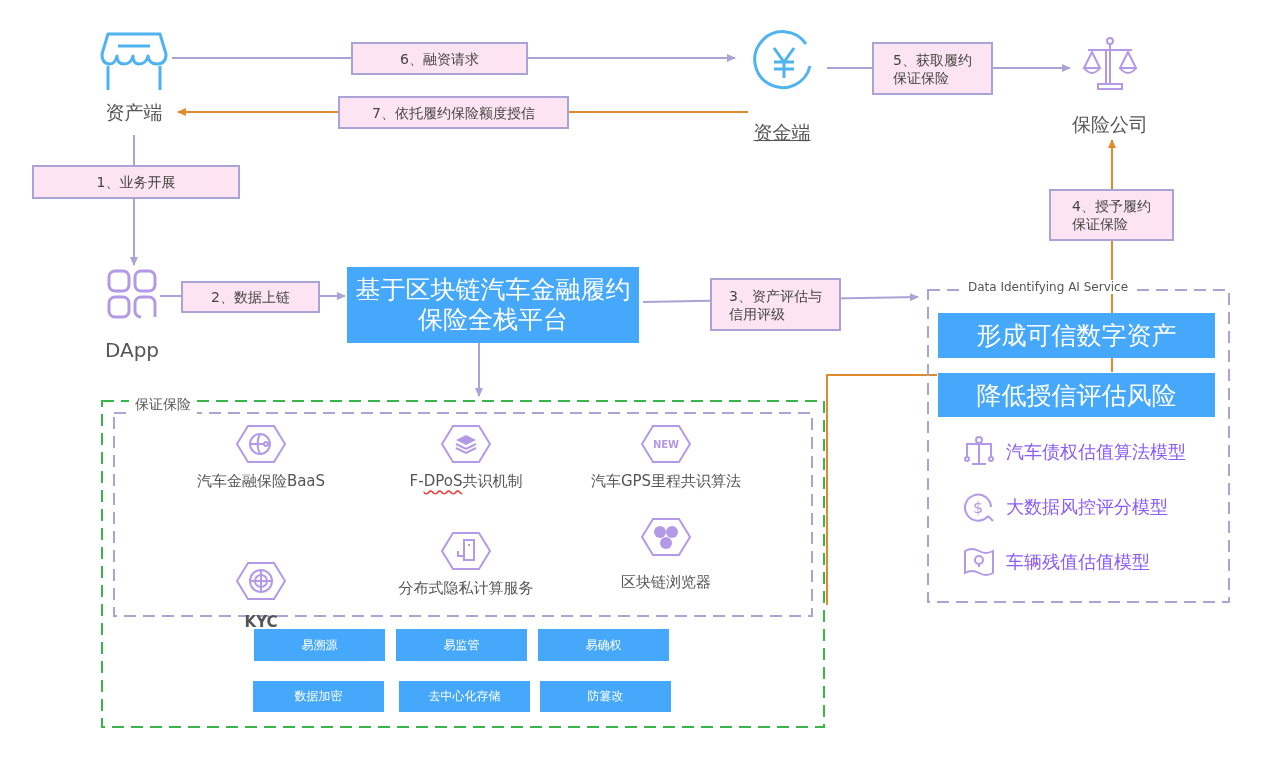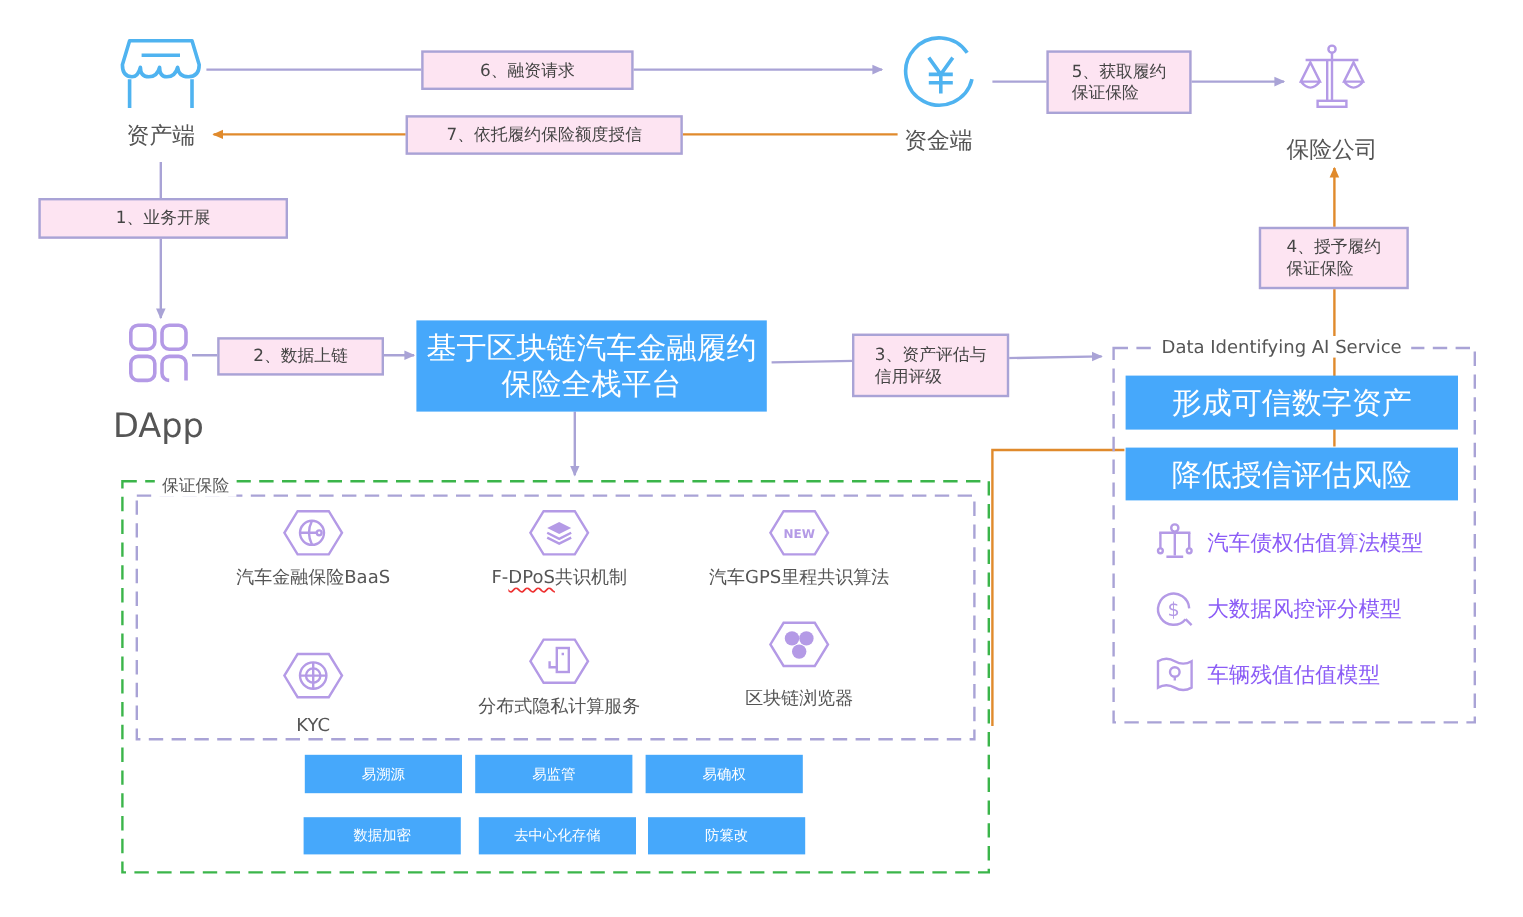--- a/index.html
+++ b/index.html
@@ -15,21 +15,21 @@
           justify-content:center; text-align:center; box-sizing:border-box; }
   .main-blue { font-size:25px; line-height:30px; white-space:pre-line; }
   .ai-blue { font-size:25px; }
   .feat { font-size:12px; }
   .tech { position:absolute; width:200px; text-align:center; }
   .tech .ico { width:52px; height:40px; margin:0 auto; display:block; }
   .tech .lbl { font-size:15px; color:#555; margin-top:8px; }
   .model { position:absolute; display:flex; align-items:center; font-size:18px; color:#8b5cf6; }
   .model svg { width:34px; height:34px; margin-right:10px; }
   .group-title { position:absolute; background:#fff; font-size:14px; color:#555; padding:0 6px; }
-  .ai-title { position:absolute; background:#fff; font-size:15px; color:#555; padding:0 8px; }
+  .ai-title { position:absolute; background:#fff; font-size:12px; color:#555; padding:0 8px; }
   .squiggle { text-decoration: underline wavy #e33; text-underline-offset:3px; }
 </style>
 </head>
 <body>
 
 <svg class="lines" viewBox="0 0 1269 764">
   <defs>
     <marker id="arrP" markerWidth="10" markerHeight="10" refX="8" refY="5" orient="auto" markerUnits="userSpaceOnUse">
       <path d="M0,1 L9,5 L0,9 z" fill="#a9a3d6"></path>
     </marker>
@@ -72,21 +72,21 @@
   </svg>
 </div>
 <div class="node-label" style="left:96px;top:100px;width:76px;">资产端</div>
 
 <div class="abs" style="left:752px;top:30px;width:64px;height:64px;">
   <svg width="64" height="64" viewBox="0 0 64 64">
     <path d="M54,14 A28,28 0 1 0 58,36" fill="none" stroke="#4fb3f0" stroke-width="3"></path>
     <path d="M22,18 L32,32 L42,18 M32,32 L32,48 M22,32 L42,32 M22,39 L42,39" fill="none" stroke="#4fb3f0" stroke-width="3"></path>
   </svg>
 </div>
-<div class="node-label" style="left:742px;top:104px;width:80px;">资金端</div>
+<div class="node-label" style="left:742px;top:120px;width:80px;text-decoration:underline;">资金端</div>
 
 <div class="abs" style="left:1082px;top:36px;width:56px;height:56px;">
   <svg width="56" height="56" viewBox="0 0 56 56">
     <circle cx="28" cy="5" r="3" fill="none" stroke="#b49ae6" stroke-width="2"></circle>
     <line x1="28" y1="8" x2="28" y2="48" stroke="#b49ae6" stroke-width="2"></line>
     <line x1="24" y1="14" x2="24" y2="48" stroke="#b49ae6" stroke-width="2"></line>
     <line x1="6" y1="14" x2="50" y2="14" stroke="#b49ae6" stroke-width="2"></line>
     <path d="M10,16 L2,32 L18,32 Z M2,32 Q10,42 18,32" fill="none" stroke="#b49ae6" stroke-width="2"></path>
     <path d="M46,16 L38,32 L54,32 Z M38,32 Q46,42 54,32" fill="none" stroke="#b49ae6" stroke-width="2"></path>
     <rect x="16" y="48" width="24" height="5" fill="none" stroke="#b49ae6" stroke-width="2"></rect>
@@ -95,21 +95,21 @@
 <div class="node-label" style="left:1060px;top:112px;width:100px;">保险公司</div>
 
 <div class="abs" style="left:106px;top:268px;width:52px;height:52px;">
   <svg width="52" height="52" viewBox="0 0 52 52">
     <rect x="3" y="3" width="20" height="20" rx="6" fill="none" stroke="#b49ae6" stroke-width="3"></rect>
     <rect x="29" y="3" width="20" height="20" rx="6" fill="none" stroke="#b49ae6" stroke-width="3"></rect>
     <rect x="3" y="29" width="20" height="20" rx="6" fill="none" stroke="#b49ae6" stroke-width="3"></rect>
     <path d="M49,49 L49,35 A6,6 0 0 0 43,29 L35,29 A6,6 0 0 0 29,35 L29,43 A6,6 0 0 0 35,49" fill="none" stroke="#b49ae6" stroke-width="3"></path>
   </svg>
 </div>
-<div class="node-label" style="left:92px;top:338px;width:80px;font-size:28px;">DApp</div>
+<div class="node-label" style="left:92px;top:338px;width:80px;font-size:20px;">DApp</div>
 
 <div class="pink" style="left:351px;top:42px;width:177px;height:33px;">6、融资请求</div>
 <div class="pink" style="left:338px;top:96px;width:231px;height:33px;">7、依托履约保险额度授信</div>
 <div class="pink" style="left:872px;top:42px;width:121px;height:53px;">5、获取履约
 保证保险</div>
 <div class="pink" style="left:32px;top:165px;width:208px;height:34px;">1、业务开展</div>
 <div class="pink" style="left:181px;top:281px;width:139px;height:32px;">2、数据上链</div>
 <div class="pink" style="left:710px;top:278px;width:131px;height:53px;">3、资产评估与
 信用评级</div>
 <div class="pink" style="left:1049px;top:189px;width:125px;height:52px;">4、授予履约
@@ -176,21 +176,21 @@
 </div>
 
 <div class="tech" style="left:566px;top:424px;">
   <svg class="ico" viewBox="0 0 52 40">
     <polygon points="13,2 39,2 50,20 39,38 13,38 2,20" fill="none" stroke="#b49ae6" stroke-width="2"></polygon>
     <text x="26" y="24" text-anchor="middle" font-size="10" font-weight="bold" fill="#b49ae6" font-family="DejaVu Sans, sans-serif">NEW</text>
   </svg>
   <div class="lbl">汽车GPS里程共识算法</div>
 </div>
 
-<div class="tech" style="left:161px;top:543px;">
+<div class="tech" style="left:161px;top:561px;font-weight:bold;">
   <svg class="ico" viewBox="0 0 52 40">
     <polygon points="13,2 39,2 50,20 39,38 13,38 2,20" fill="none" stroke="#b49ae6" stroke-width="2"></polygon>
     <circle cx="26" cy="20" r="11" fill="none" stroke="#b49ae6" stroke-width="2"></circle>
     <circle cx="26" cy="20" r="6" fill="none" stroke="#b49ae6" stroke-width="2"></circle>
     <line x1="15" y1="20" x2="37" y2="20" stroke="#b49ae6" stroke-width="2"></line>
     <line x1="26" y1="9" x2="26" y2="31" stroke="#b49ae6" stroke-width="2"></line>
   </svg>
   <div class="lbl" style="margin-top:12px;">KYC</div>
 </div>
 

